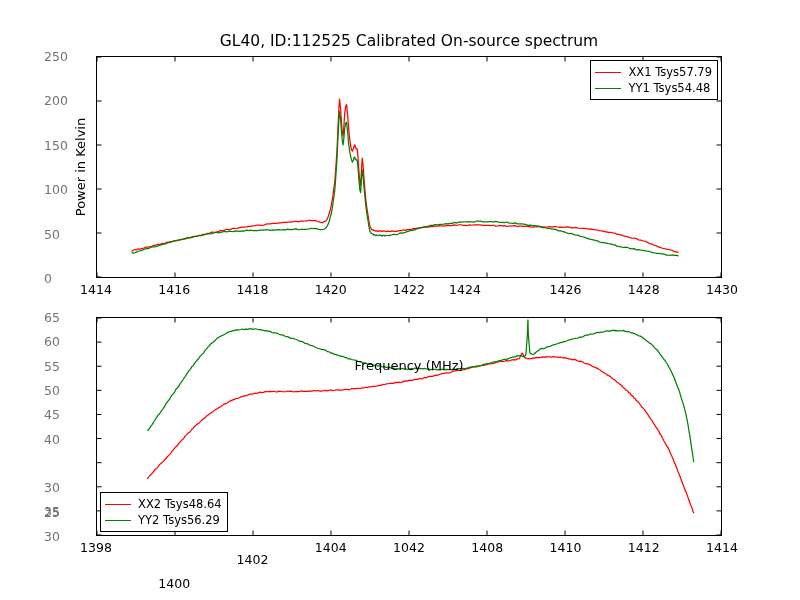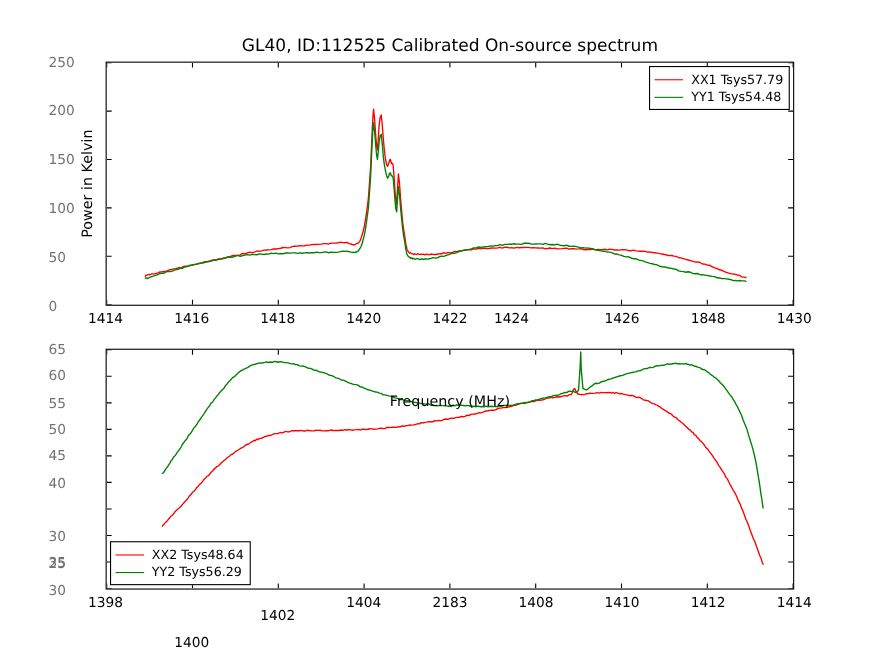--- a/index.html
+++ b/index.html
@@ -240,33 +240,33 @@
   </div>
 
   <div id="tick-layer">
       <div class="tick-x" style="left: 96px; top: 282px;">1414</div>
       <div class="tick-x" style="left: 174.25px; top: 282px;">1416</div>
       <div class="tick-x" style="left: 252.5px; top: 282px;">1418</div>
       <div class="tick-x" style="left: 330.75px; top: 282px;">1420</div>
       <div class="tick-x" style="left: 409px; top: 282px;">1422</div>
       <div class="tick-x" style="left: 465px; top: 282px;">1424</div>
       <div class="tick-x" style="left: 565.5px; top: 282px;">1426</div>
-      <div class="tick-x" style="left: 643.75px; top: 282px;">1848</div>
+      <div class="tick-x" style="left: 643.75px; top: 282px;">1428</div>
       <div class="tick-x" style="left: 722px; top: 282px;">1430</div>
       <div class="tick-y" style="left: 44px; width: 46px; top: 278px;">0</div>
       <div class="tick-y" style="left: 44px; width: 46px; top: 233.6px;">50</div>
       <div class="tick-y" style="left: 44px; width: 46px; top: 189.2px;">100</div>
       <div class="tick-y" style="left: 44px; width: 46px; top: 144.8px;">150</div>
       <div class="tick-y" style="left: 44px; width: 46px; top: 100.4px;">200</div>
       <div class="tick-y" style="left: 44px; width: 46px; top: 56px;">250</div>
       <div class="tick-x" style="left: 96px; top: 540px;">1398</div>
       <div class="tick-x" style="left: 174.25px; top: 540px; margin-top: 36px;">1400</div>
       <div class="tick-x" style="left: 252.5px; top: 552px;">1402</div>
       <div class="tick-x" style="left: 330.75px; top: 540px;">1404</div>
-      <div class="tick-x" style="left: 409px; top: 540px;">2183</div>
+      <div class="tick-x" style="left: 409px; top: 540px;">1042</div>
       <div class="tick-x" style="left: 487.25px; top: 540px;">1408</div>
       <div class="tick-x" style="left: 565.5px; top: 540px;">1410</div>
       <div class="tick-x" style="left: 643.75px; top: 540px;">1412</div>
       <div class="tick-x" style="left: 722px; top: 540px;">1414</div>
       <div class="tick-y" style="left: 44px; width: 46px; top: 536px;">30</div>
       <div class="tick-y" style="left: 44px; width: 46px; top: 511.667px;">25</div>
       <div class="tick-y" style="left: 44px; width: 46px; top: 487.333px;">30</div>
       <div class="tick-y" style="left: 44px; width: 46px; top: 463px; margin-top: 48px;">35</div>
       <div class="tick-y" style="left: 44px; width: 46px; top: 438.667px;">40</div>
       <div class="tick-y" style="left: 44px; width: 46px; top: 414.333px;">45</div>

